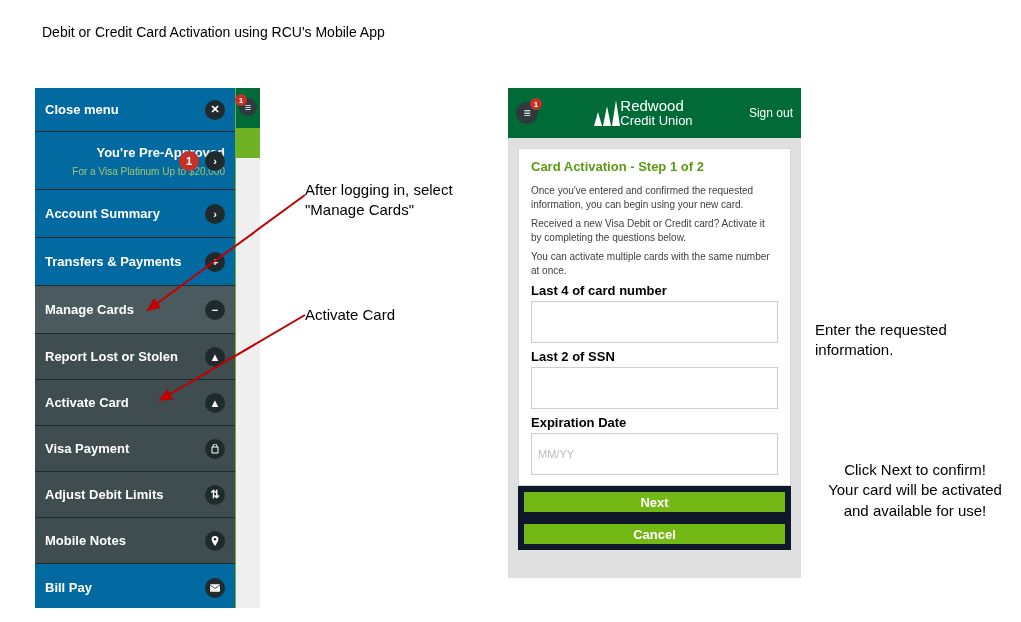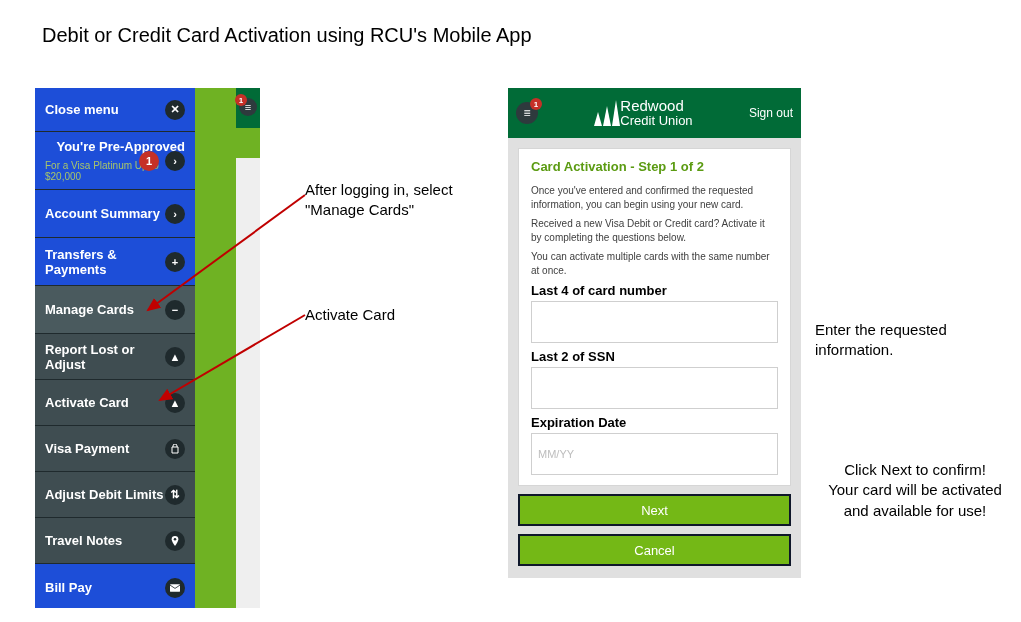--- a/index.html
+++ b/index.html
@@ -8,21 +8,21 @@
     background: #fff;
     width: 1021px;
     height: 622px;
     position: relative;
     overflow: hidden;
   }
   .doc-title {
     position: absolute;
     left: 42px;
     top: 24px;
-    font-size: 20px;
+    font-size: 14px;
     color: #000;
   }
   
   .phone-menu {
     position: absolute;
     left: 35px;
     top: 88px;
     width: 225px;
     height: 520px;
     background: #6fb223;
@@ -47,22 +47,22 @@
   .menu-burger .badge{
     position:absolute;
     top:-4px;left:-4px;
     width:12px;height:12px;border-radius:50%;
     background:#c53027;color:#fff;font-size:8px;
     display:flex;align-items:center;justify-content:center;
     font-weight:bold;
   }
   .menu-list {
     position: relative;
-    width: 160px;
-    background:#1d4ed8;
+    width: 200px;
+    background:#0369a1;
   }
   .menu-row {
     display:flex;
     align-items:center;
     justify-content:space-between;
     padding: 0 10px;
     height: 48px;
     color:#fff;
     font-size:13px;
     font-weight:600;
@@ -161,42 +161,42 @@
   }
   .pf-logo .tri span:nth-child(1){border-bottom:14px solid #fff;}
   .pf-logo .tri span:nth-child(2){border-bottom:20px solid #fff;}
   .pf-logo .tri span:nth-child(3){border-bottom:26px solid #fff;}
   .pf-logo .txt{display:flex;flex-direction:column;}
   .pf-logo .txt .l1{font-weight:400;font-size:15px;}
   .pf-logo .txt .l2{font-weight:300;font-size:13px;}
   .pf-signout{font-size:12px;font-weight:400;cursor:pointer;}
   .pf-body{
     flex:1;padding:10px;
-    display:flex;flex-direction:column;gap:8px;
+    display:flex;flex-direction:column;
   }
   .pf-card{
     background:#fff;border:1px solid #d6d6d6;
     padding:10px 12px;
   }
   .pf-title{
     color:#5b9b12;font-weight:700;font-size:13px;
     margin-bottom:10px;
   }
   .pf-p{ font-size:10px;color:#404040;line-height:1.35;margin-bottom:6px;}
   .pf-label{font-size:13px;font-weight:700;color:#000;margin-top:6px;margin-bottom:3px;}
   .pf-input{
     width:100%;height:42px;border:1px solid #cfcfcf;
     padding:0 6px;font-size:11px;color:#333;outline:none;
   }
   .pf-input::placeholder{color:#bdbdbd;}
   .pf-btn{
     background:#74b816;color:#fff;
     height:32px;display:flex;align-items:center;justify-content:center;
-    font-size:13px;font-weight:400;cursor:pointer;
-    border:2px solid #0f172a;
+    font-size:13px;font-weight:700;cursor:pointer;
+    border:6px solid #0f172a;
   }
 </style>
 </head>
 <body>
 
 <div class="doc-title">Debit or Credit Card Activation using RCU's Mobile App</div>
 
 <div class="phone-menu">
   <div class="side-strip"></div>
   <div class="menu-burger">
@@ -224,41 +224,41 @@
         </div>
         <div class="menu-row">
           <span>Transfers &amp; Payments</span>
           <span class="ic">+</span>
         </div>
         <div class="menu-row selected">
           <span>Manage Cards</span>
           <span class="ic">−</span>
         </div>
         <div class="menu-row sub-row">
-          <span>Report Lost or Adjust</span>
+          <span>Report Lost or Stolen</span>
           <span class="ic">▲</span>
         </div>
         <div class="menu-row sub-row">
           <span>Activate Card</span>
           <span class="ic">▲</span>
         </div>
         <div class="menu-row sub-row">
           <span>Visa Payment</span>
           <span class="ic">
             <svg viewBox="0 0 10 10">
               <path d="M2 3h6v6H2z M3 3V2a2 2 0 014 0v1" fill="none" stroke="#fff" stroke-width="1"></path>
             </svg>
           </span>
         </div>
         <div class="menu-row sub-row">
           <span>Adjust Debit Limits</span>
           <span class="ic">⇅</span>
         </div>
         <div class="menu-row sub-row">
-          <span>Travel Notes</span>
+          <span>Mobile Notes</span>
           <span class="ic">
             <svg viewBox="0 0 10 12">
               <path d="M5 0a4 4 0 00-4 4c0 3 4 8 4 8s4-5 4-8a4 4 0 00-4-4z" fill="#fff"></path>
               <circle cx="5" cy="4" r="1.5" fill="#1f2a2d"></circle>
             </svg>
           </span>
         </div>
         <div class="menu-row">
           <span>Bill Pay</span>
           <span class="ic">

